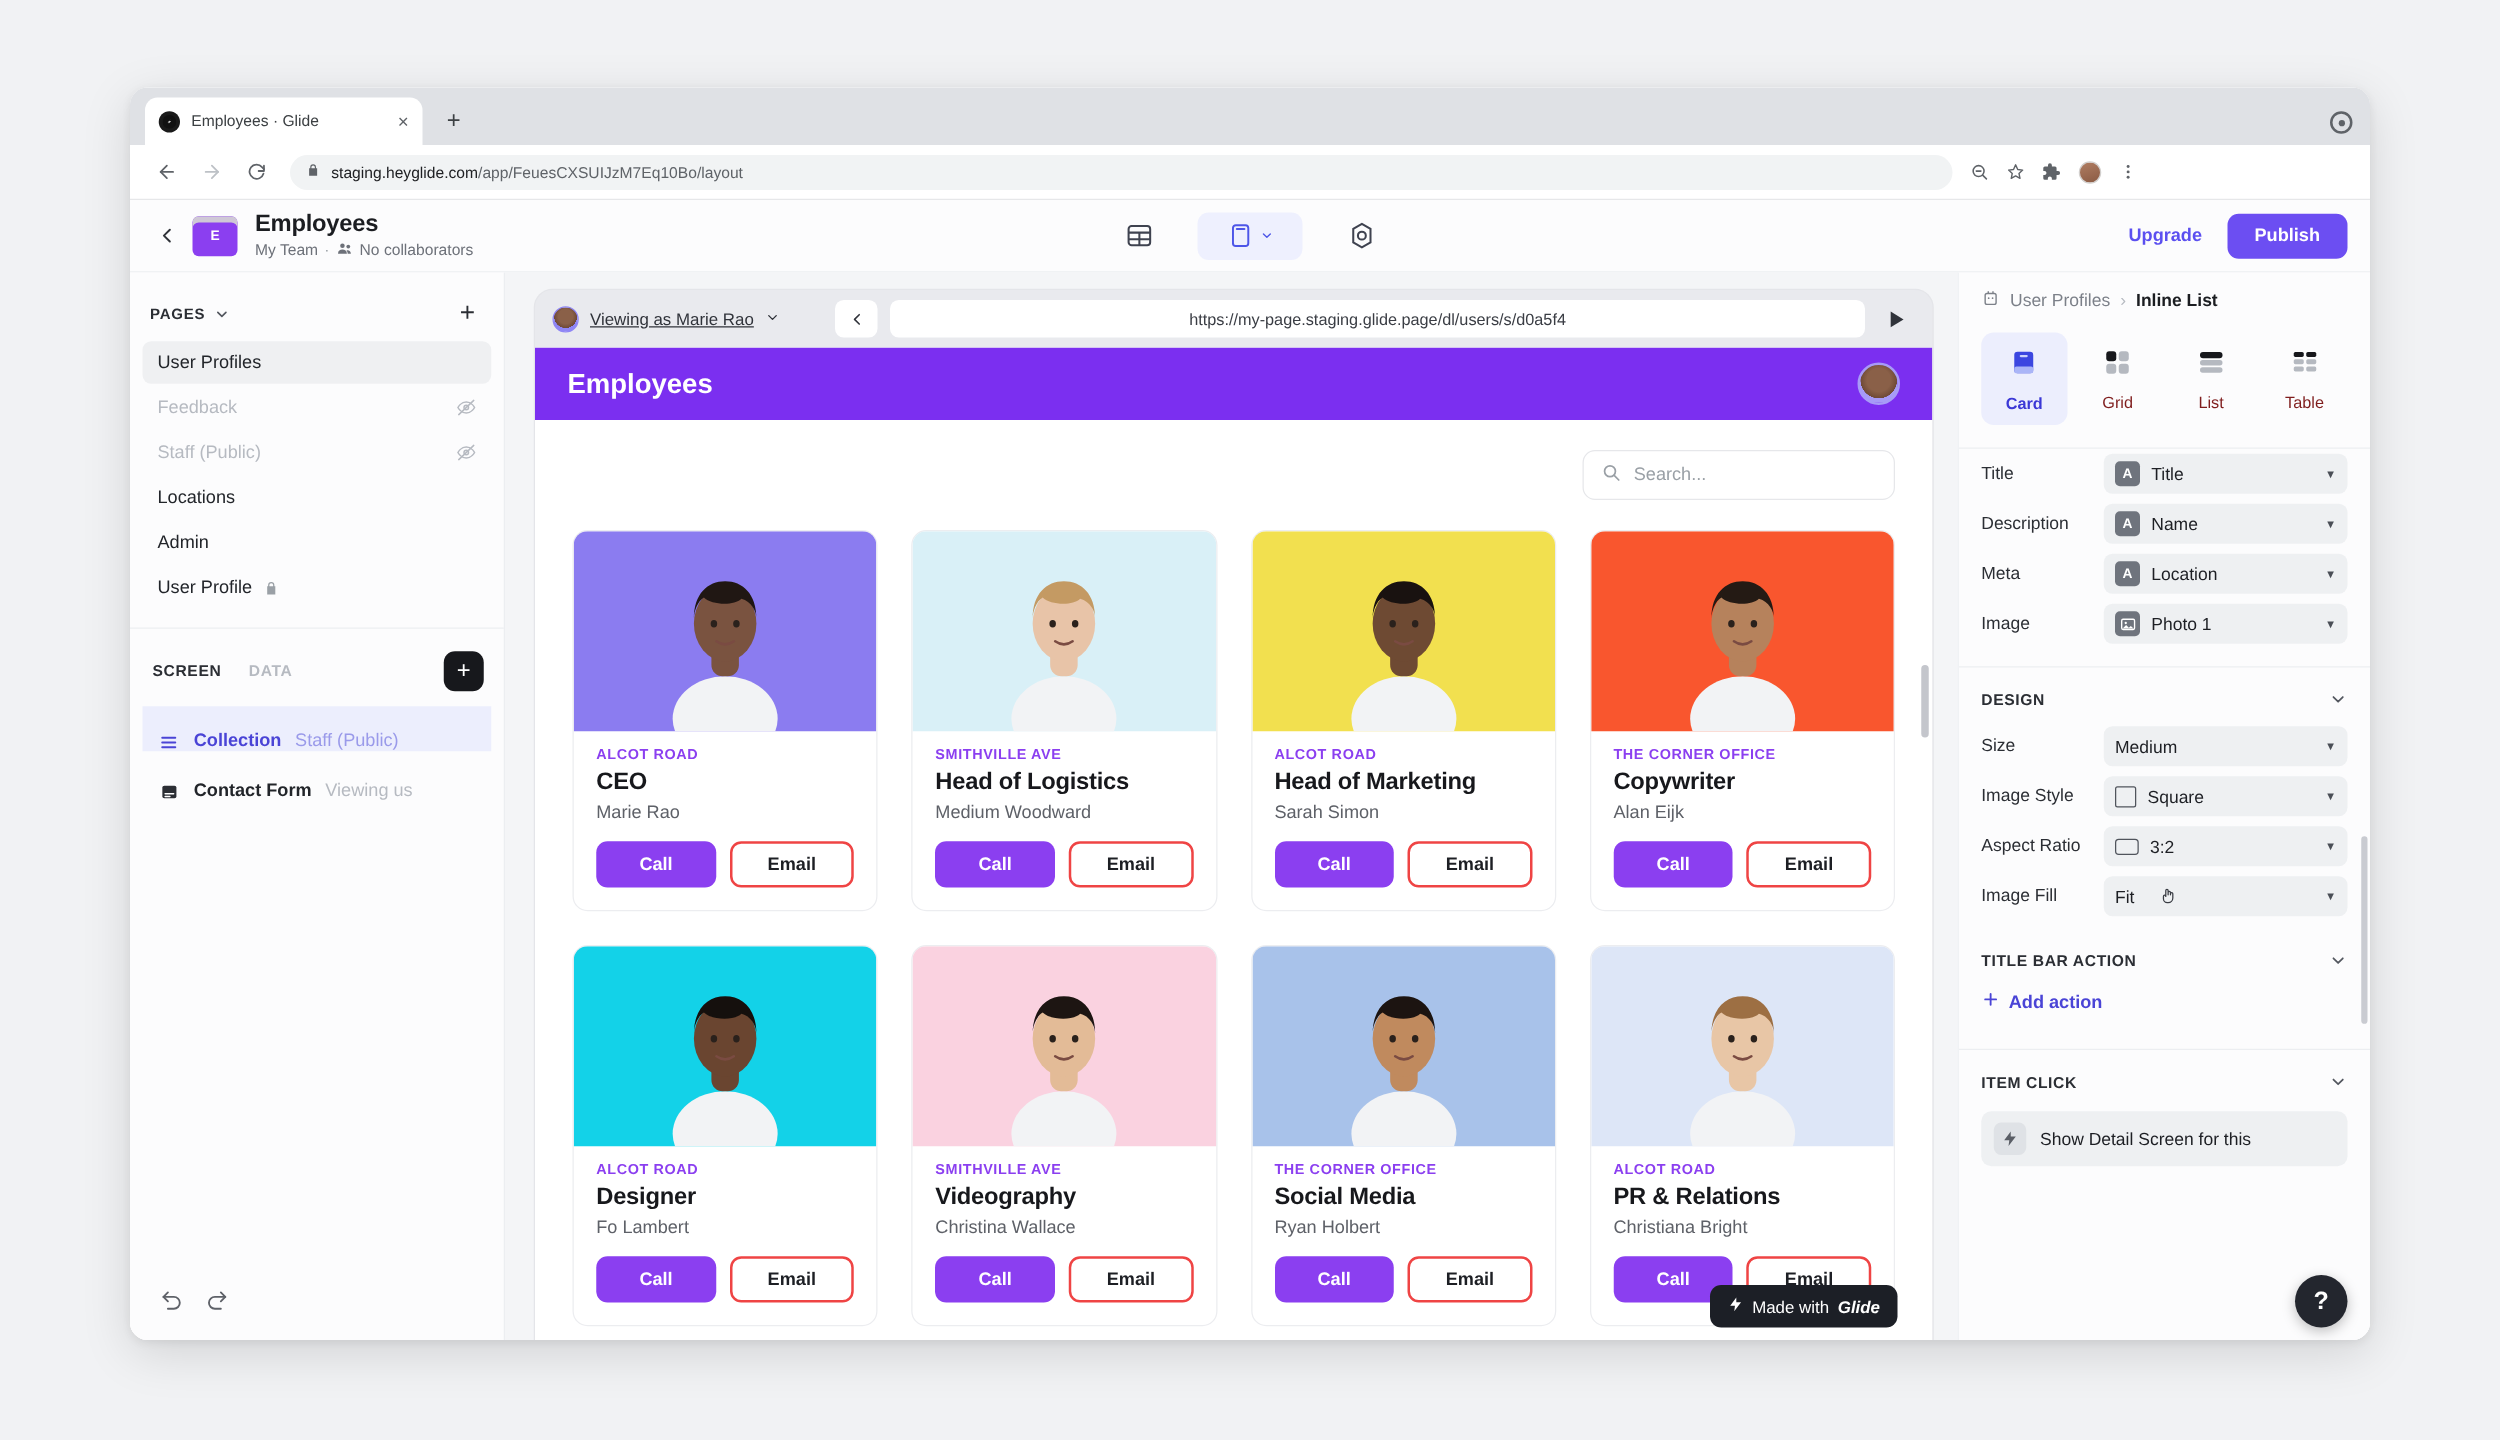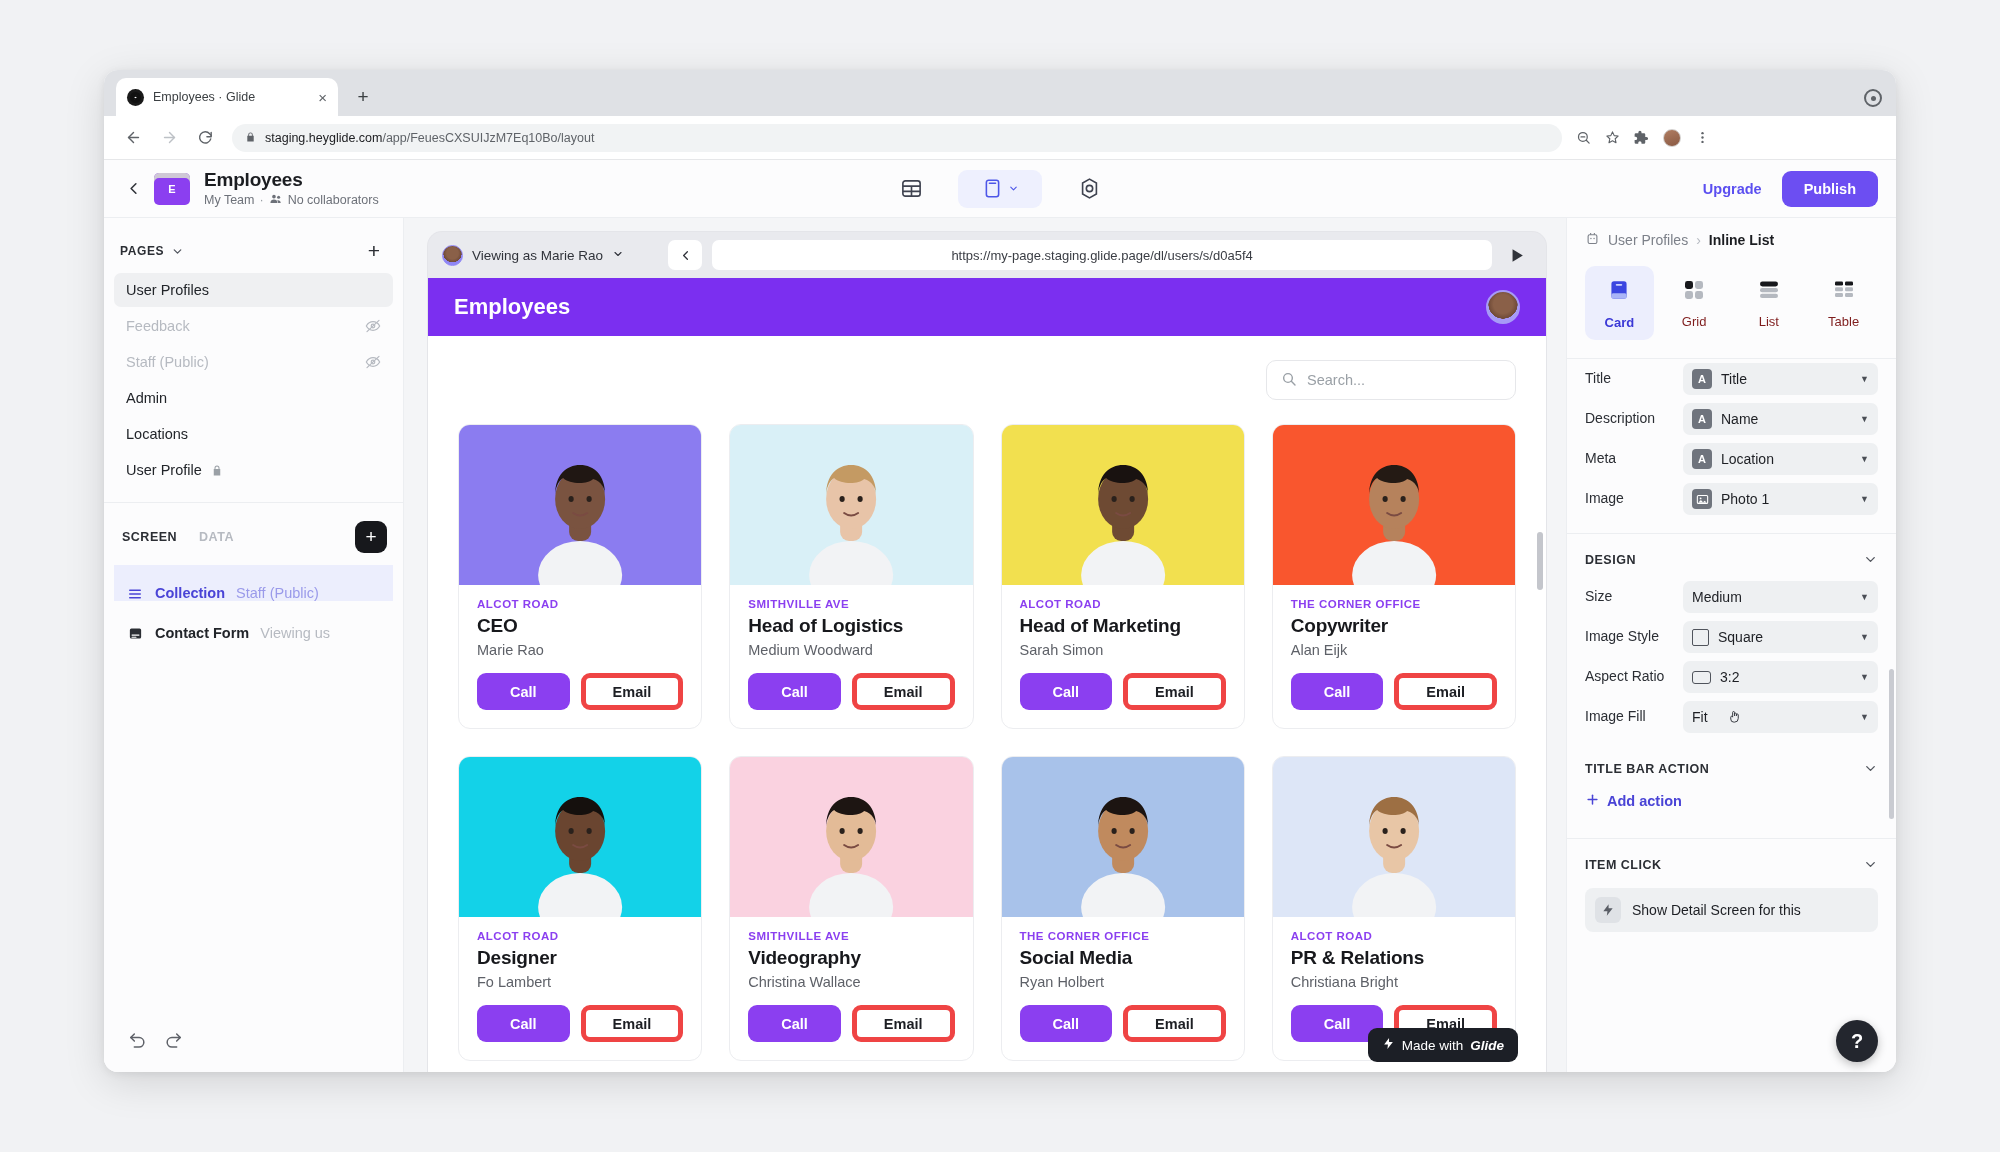--- a/index.html
+++ b/index.html
@@ -171,21 +171,21 @@
 
   
   .center { flex:1 1 auto; background:#f4f5f7; padding: 14px 20px 0 24px; min-width:0; position:relative; }
   .preview {
     width:100%; height:100%; background:#e9eaee; border-radius:14px 14px 0 0;
     overflow:hidden; position:relative; box-shadow: 0 0 0 1px #e4e5e9;
   }
   .preview-bar {
     height:46px; display:flex; align-items:center; padding: 0 14px; gap: 10px;
   }
-  .viewing-as { display:flex; align-items:center; gap:9px; font-size:13.5px; color:#30333a; }
+  .viewing-as { display:flex; align-items:center; gap:9px; font-size:13.5px; color:#30333a;text-decoration:underline; }
   .va-avatar {
     width:21px;height:21px;border-radius:50%;
     background: radial-gradient(circle at 50% 38%, #8a6048 38%, #6f4a37 60%, #8f86f5 61%);
     border:1.5px solid #8f86f5;
   }
   .pv-back {
     width:34px;height:30px;border-radius:7px;background:#fff;
     display:flex;align-items:center;justify-content:center;color:#30333a;
     margin-left: 34px;
   }
@@ -227,21 +227,21 @@
   .card-meta { font-size:11.5px; font-weight:700; letter-spacing:.5px; color:#8b3ff0; text-transform:uppercase; }
   .card-title { font-size:19px; font-weight:700; color:#17181c; margin-top:5px; letter-spacing:-.2px; }
   .card-desc { font-size:14.5px; color:#5e6168; margin-top:5px; }
   .card-btns { display:flex; gap:11px; margin-top:15px; }
   .btn-call {
     flex:1 1 0; height:37px; border-radius:9px; background:#8b3ff0; color:#fff;
     font-size:14.5px; font-weight:600; display:flex;align-items:center;justify-content:center;
   }
   .btn-email {
     flex:1 1 0; height:37px; border-radius:9px; background:#fff; color:#1d1f24;
-    border:5px solid #ef4444;
+    border:2px solid #ef4444;
     font-size:14.5px; font-weight:600; display:flex;align-items:center;justify-content:center;text-align:center;
   }
   .made-with {
     position:absolute; right:28px; bottom:14px; height:34px; border-radius:9px;
     background:#1c1f26; color:#fff; display:flex; align-items:center; gap:7px;
     padding:0 14px; font-size:13.5px;
   }
   .made-with b { font-weight:700; font-style:italic; }
 
   .pv-scrollbar {
@@ -482,24 +482,24 @@
           <span>Staff (Public)</span>
           <span class="eye">
             <svg width="16" height="16" viewBox="0 0 24 24" fill="none" stroke="currentColor" stroke-width="1.8" stroke-linecap="round">
                   <path d="M2 12s3.6-6.5 10-6.5S22 12 22 12s-3.6 6.5-10 6.5S2 12 2 12z"></path>
                   <circle cx="12" cy="12" r="2.7"></circle>
                   <line x1="3" y1="20.5" x2="21" y2="3.5"></line>
                 </svg>
           </span>
         </div>
         <div class="page-item">
+          <span>Locations</span>
+        </div>
+        <div class="page-item">
           <span>Admin</span>
-        </div>
-        <div class="page-item">
-          <span>Locations</span>
         </div>
         <div class="page-item">
           <span>User Profile</span>
           <span class="lock">
             <svg width="12" height="13" viewBox="0 0 24 24" fill="currentColor">
                   <path d="M17 9V7a5 5 0 0 0-10 0v2H5.5v13h13V9H17zm-8-2a3 3 0 0 1 6 0v2H9V7z"></path>
                 </svg>
           </span>
         </div>
 

